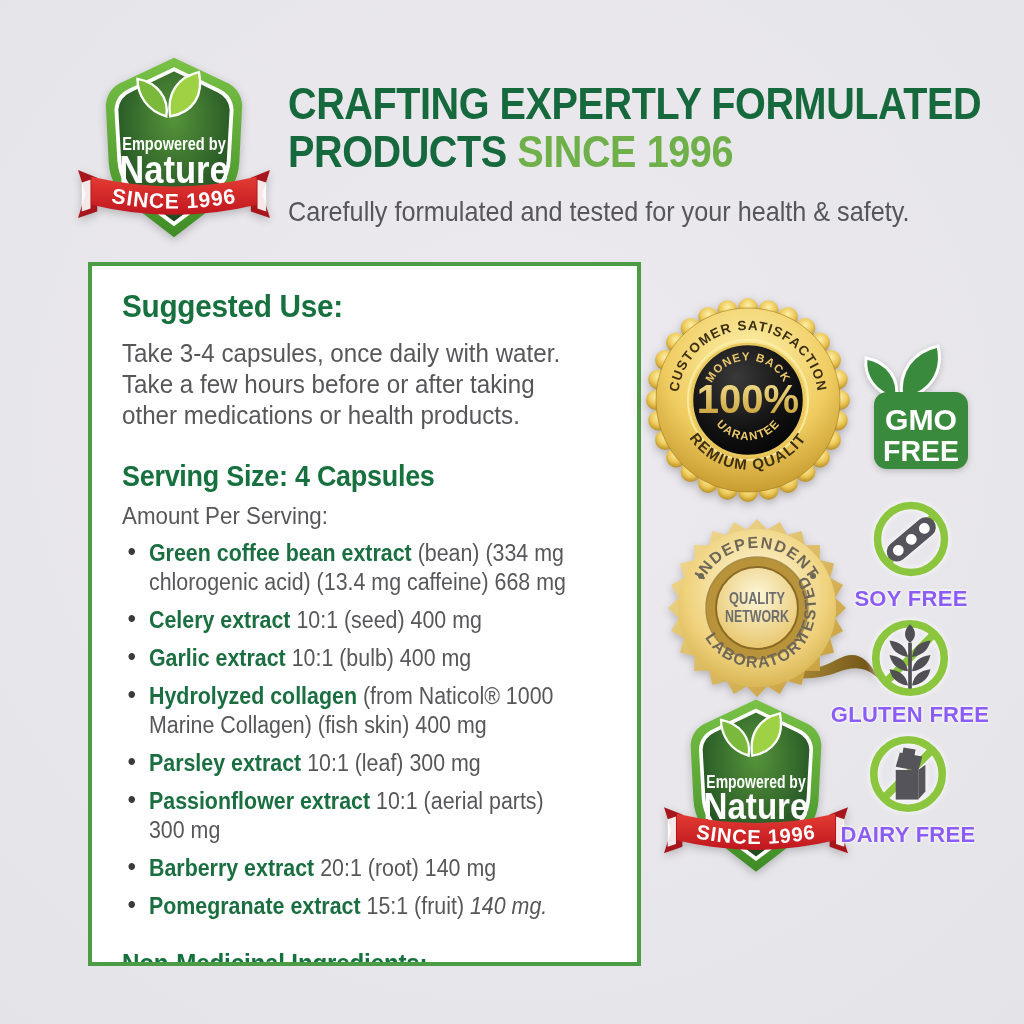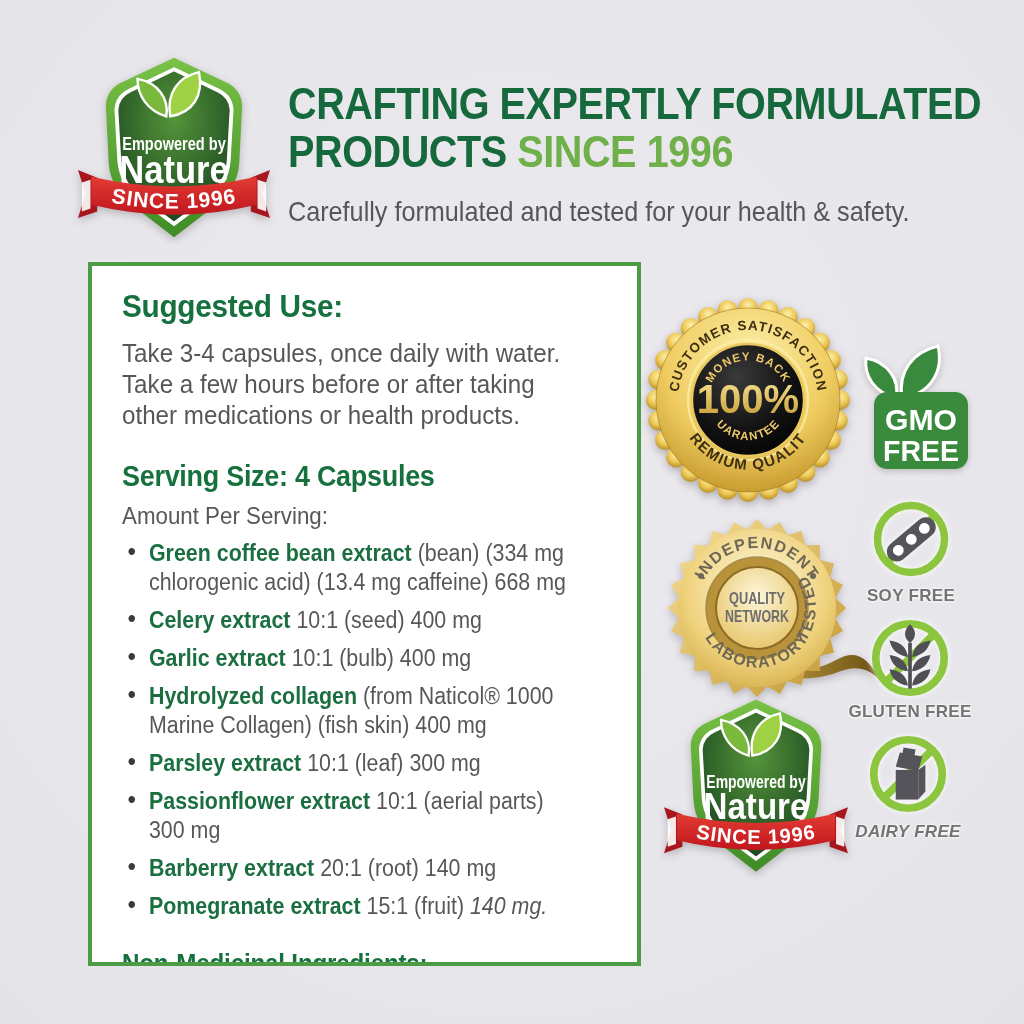--- a/index.html
+++ b/index.html
@@ -44,26 +44,26 @@
   .gold-seal{position:absolute;left:646px;top:298px;width:204px;height:204px;
     filter:drop-shadow(0 3px 4px rgba(0,0,0,.25));}
   .gmo-badge{position:absolute;left:862px;top:342px;width:108px;height:128px;
     filter:drop-shadow(0 2px 3px rgba(0,0,0,.2));}
   .lab-seal{position:absolute;left:656px;top:510px;width:228px;height:192px;
     filter:drop-shadow(0 3px 4px rgba(0,0,0,.22));}
   .free-icon{position:absolute;filter:drop-shadow(0 0 3px rgba(255,255,255,.9));}
   .free-icon.soy{left:866px;top:494px;width:90px;height:90px;}
   .free-icon.gluten{left:864px;top:612px;width:92px;height:92px;}
   .free-icon.dairy{left:862px;top:728px;width:92px;height:92px;}
-  .free-label{position:absolute;width:160px;text-align:center;font-size:17px;
-    font-weight:bold;color:#737373;letter-spacing:.3px;
+  .free-label{position:absolute;width:160px;text-align:center;font-size:22px;
+    font-weight:bold;color:#8b5cf6;letter-spacing:.3px;
     text-shadow:0 0 3px #fff,0 0 3px #fff;}
   .lbl-soy{left:831px;top:586px;}
   .lbl-gluten{left:830px;top:702px;text-align:center;}
-  .lbl-dairy{left:828px;top:822px;font-style:italic;}
+  .lbl-dairy{left:828px;top:822px;}
 </style>
 </head>
 <body>
 
 <div class="stage">
 
   <svg width="0" height="0" style="position:absolute" aria-hidden="true">
     <defs>
       <linearGradient id="shOuter" x1="0" y1="0" x2="0" y2="1">
         <stop offset="0" stop-color="#79c246"></stop>

